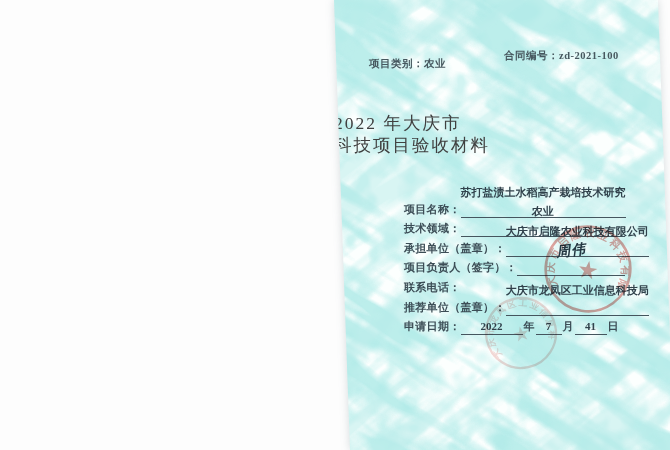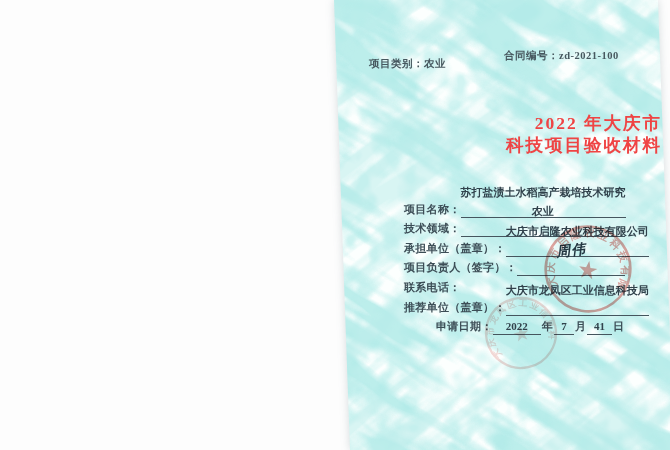--- a/index.html
+++ b/index.html
@@ -23,22 +23,22 @@
   .texture{position:absolute;left:0;top:0;width:341px;height:450px;pointer-events:none;}
   
   .hdr{
     position:absolute;left:0;top:49px;width:341px;height:14px;
     font-size:10.5px;color:#47585f;letter-spacing:.5px;font-weight:bold;
   }
   .hdr .cat{position:absolute;left:35px;top:8px;white-space:nowrap;}
   .hdr .contract{position:absolute;left:170px;top:0;white-space:nowrap;}
   
   .title{
-    position:absolute;left:0;top:112px;width:328px;text-align:right;
-    font-size:17.5px;font-weight:bold;color:#ef4444;letter-spacing:2px;
+    position:absolute;left:0;top:112px;width:328px;text-align:left;
+    font-size:17.5px;font-weight:normal;color:#404040;letter-spacing:2px;
     line-height:22px;
   }
   
   .fields{position:absolute;left:70px;top:198px;width:221px;font-size:11px;color:#3c4d56;}
   .frow{display:flex;align-items:flex-end;height:19.6px;}
   .flabel{white-space:nowrap;font-weight:bold;letter-spacing:.3px;padding-bottom:1px;}
   .fvalue{
     flex:1;text-align:center;border-bottom:1px solid #45555e;
     padding-bottom:18px;color:#31424c;font-weight:bold;white-space:nowrap;overflow:visible;
     line-height:13px;
@@ -49,21 +49,21 @@
     font-size:14px;color:#233641;transform:rotate(-7deg) translateY(1px);
     letter-spacing:1px;
   }
   .phone{letter-spacing:1px;}
   
   .dseg{
     display:inline-block;text-align:center;border-bottom:1px solid #45555e;
     padding-bottom:1px;color:#31424c;font-weight:bold;line-height:13px;
   }
   .dunit{padding:0 1px 1px 1px;font-weight:bold;}
-  .drow{display:flex;align-items:flex-end;height:19.6px;margin-left:32px;}
+  .drow{display:flex;align-items:flex-end;height:19.6px;}
   .dspacer{flex:1;}
   
   .stamp{position:absolute;mix-blend-mode:multiply;pointer-events:none;}
   .stamp1{left:208px;top:223px;width:92px;height:92px;opacity:.5;transform:rotate(9deg);}
   .stamp2{left:149px;top:295px;width:76px;height:76px;opacity:.22;transform:rotate(-12deg);}
 </style>
 </head>
 <body>
 
 <div class="stage">

